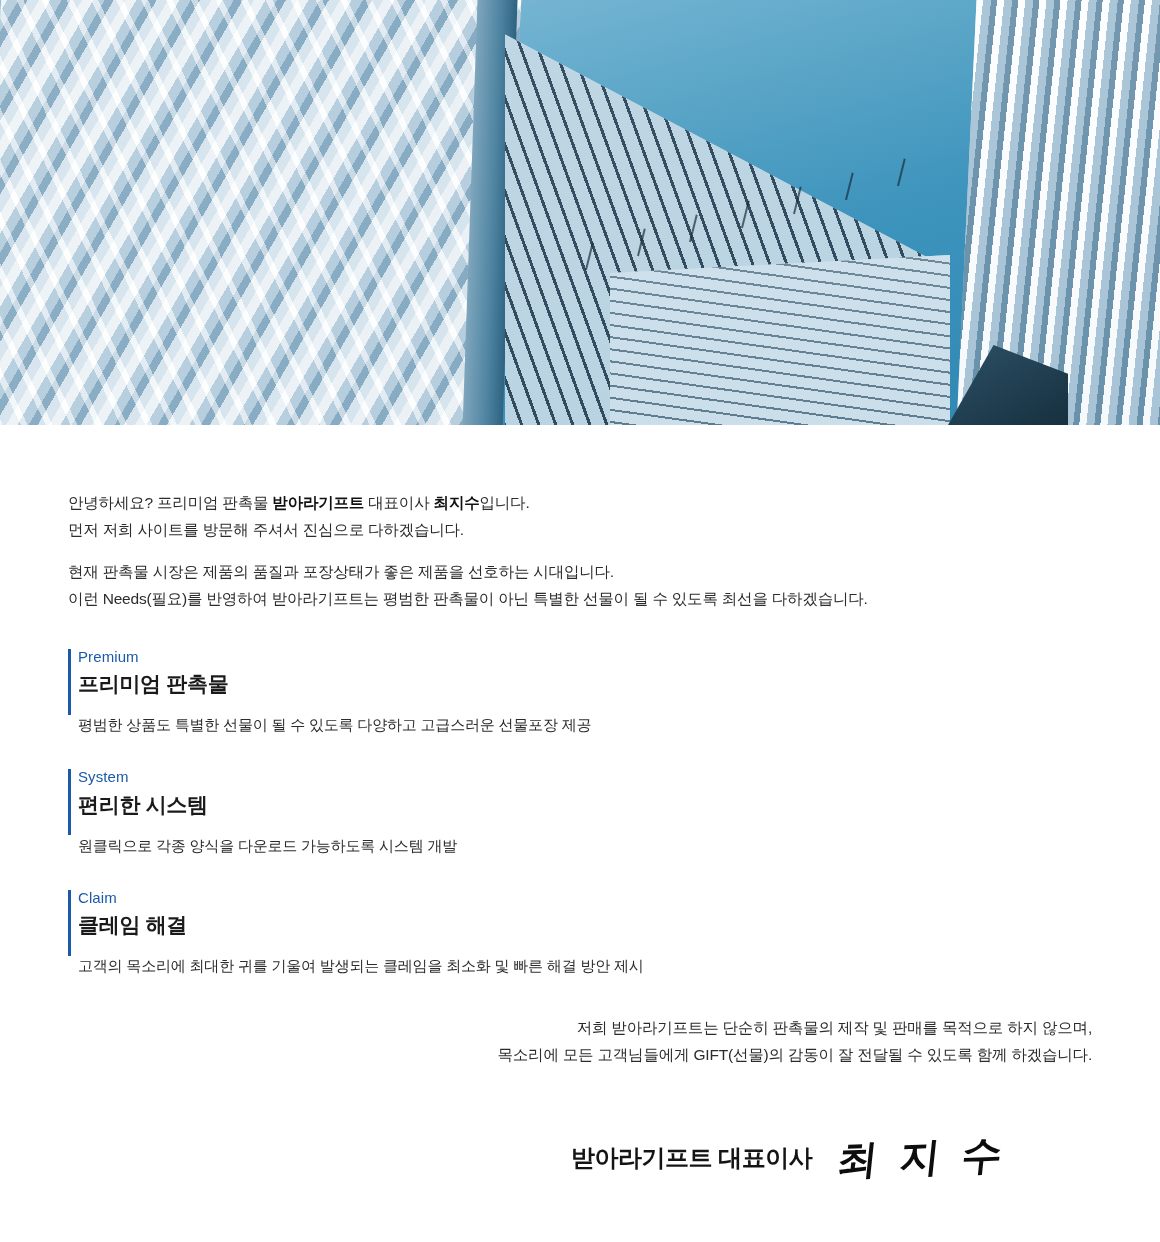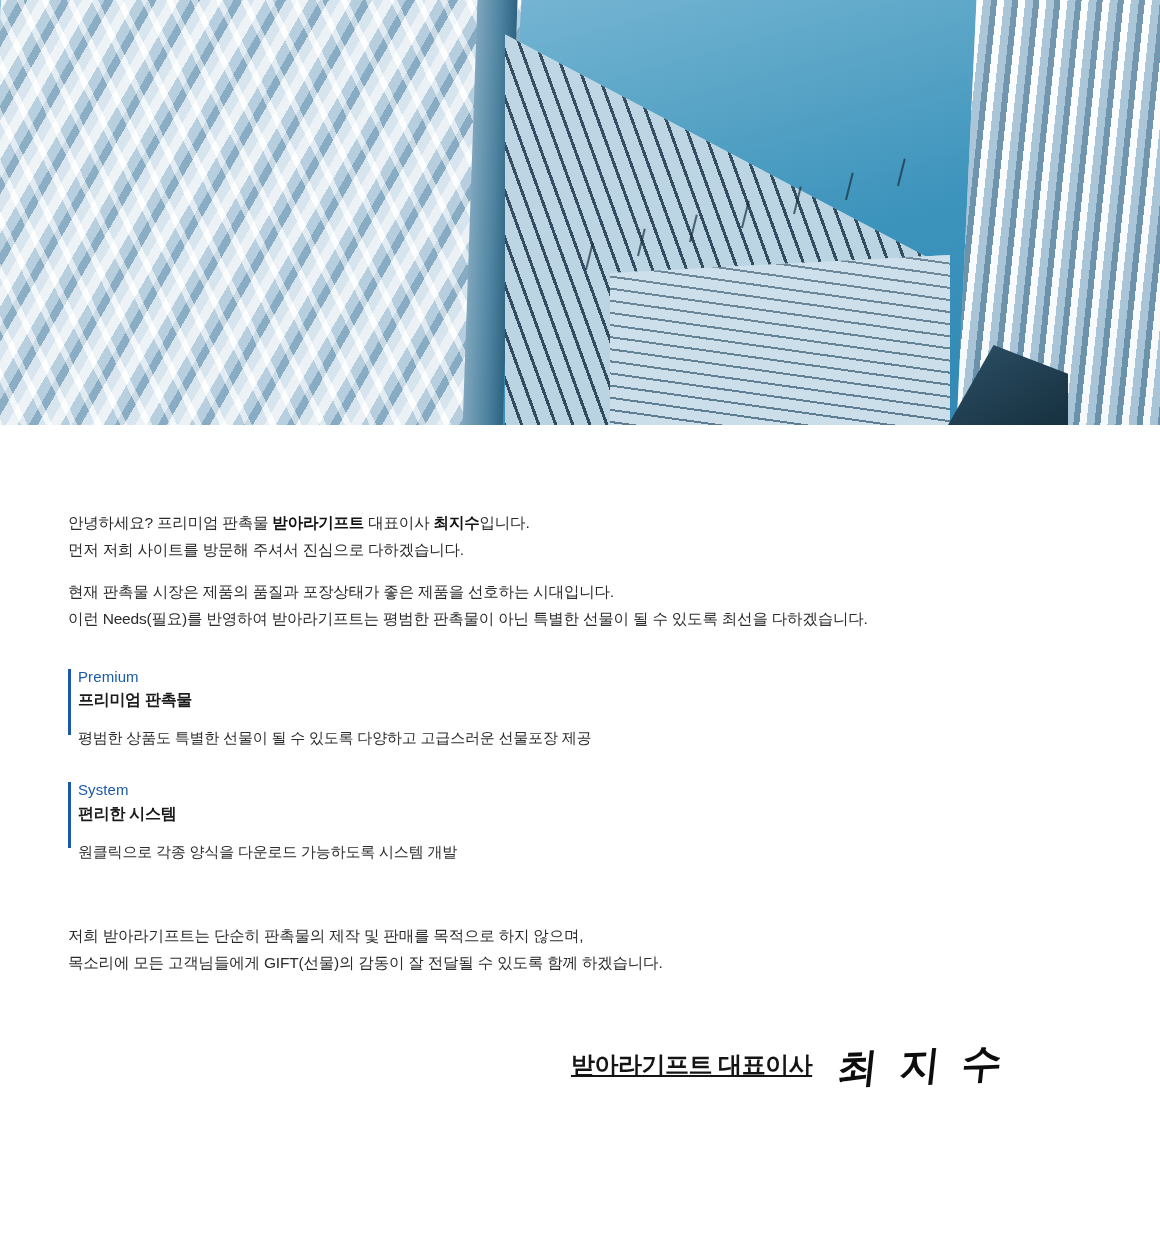--- a/index.html
+++ b/index.html
@@ -109,21 +109,21 @@
   .hero-antennas i {
     position: absolute;
     display: block;
     width: 2px;
     background: rgba(25,45,60,0.7);
     transform-origin: bottom center;
   }
 
   
   .content {
-    padding: 68px 68px 0 68px;
+    padding: 48px 68px 0 68px;
   }
   .para {
     font-size: 15.5px;
     line-height: 1.75;
     color: #2b2b2b;
     letter-spacing: -0.2px;
   }
   .para.block-gap { margin-top: 10px; }
   .para b { font-weight: bold; color: #111; }
 
@@ -141,34 +141,34 @@
     background: #1b5aa8;
   }
   .section-eyebrow {
     font-size: 15px;
     font-weight: normal;
     color: #1b5aa8;
     letter-spacing: 0.1px;
     line-height: 1.3;
   }
   .section-title {
-    font-size: 16px;
+    font-size: 21px;
     font-weight: bold;
     color: #1a1a1a;
     margin-top: 4px;
     letter-spacing: -0.3px;
   }
   .section-desc {
     font-size: 15px;
     color: #2b2b2b;
     margin-top: 18px;
     letter-spacing: -0.2px;
   }
 
-  .closing { margin-top: 60px; }
+  .closing { margin-top: 38px; text-align: right; }
   .closing .para { margin: 0; }
   .underline-note {
     margin-top: 30px;
     font-size: 15.5px;
     color: #2b2b2b;
     text-decoration: underline;
     text-underline-offset: 4px;
     letter-spacing: -0.2px;
   }
 
@@ -179,21 +179,20 @@
     display: flex;
     align-items: center;
     justify-content: flex-end;
     gap: 26px;
   }
   .signature-label {
     font-size: 24px;
     font-weight: bold;
     color: #141414;
     letter-spacing: -0.5px;
-    text-decoration: underline;
   }
   .signature-name {
     font-family: "DejaVu Serif", serif;
     font-size: 40px;
     font-weight: bold;
     color: #0d0d0d;
     letter-spacing: 4px;
     transform: skewX(-8deg) rotate(-2deg);
   }
 </style>
@@ -238,20 +237,25 @@
       <div class="section-title">프리미엄 판촉물</div>
       <div class="section-desc">평범한 상품도 특별한 선물이 될 수 있도록 다양하고 고급스러운 선물포장 제공</div>
     </div>
 
     <div class="section">
       <div class="section-eyebrow">System</div>
       <div class="section-title">편리한 시스템</div>
       <div class="section-desc">원클릭으로 각종 양식을 다운로드 가능하도록 시스템 개발</div>
     </div>
 
+    <div class="section">
+      <div class="section-eyebrow">Claim</div>
+      <div class="section-title">클레임 해결</div>
+      <div class="section-desc">고객의 목소리에 최대한 귀를 기울여 발생되는 클레임을 최소화 및 빠른 해결 방안 제시</div>
+    </div>
 
   </div>
 
   <div class="closing">
     <p class="para">
       <span>저희 받아라기프트는 단순히 판촉물의 제작 및 판매를 목적으로 하지 않으며,</span><br>
       <span>목소리에 모든 고객님들에게 GIFT(선물)의 감동이 잘 전달될 수 있도록 함께 하겠습니다.</span>
     </p>
   </div>
 

